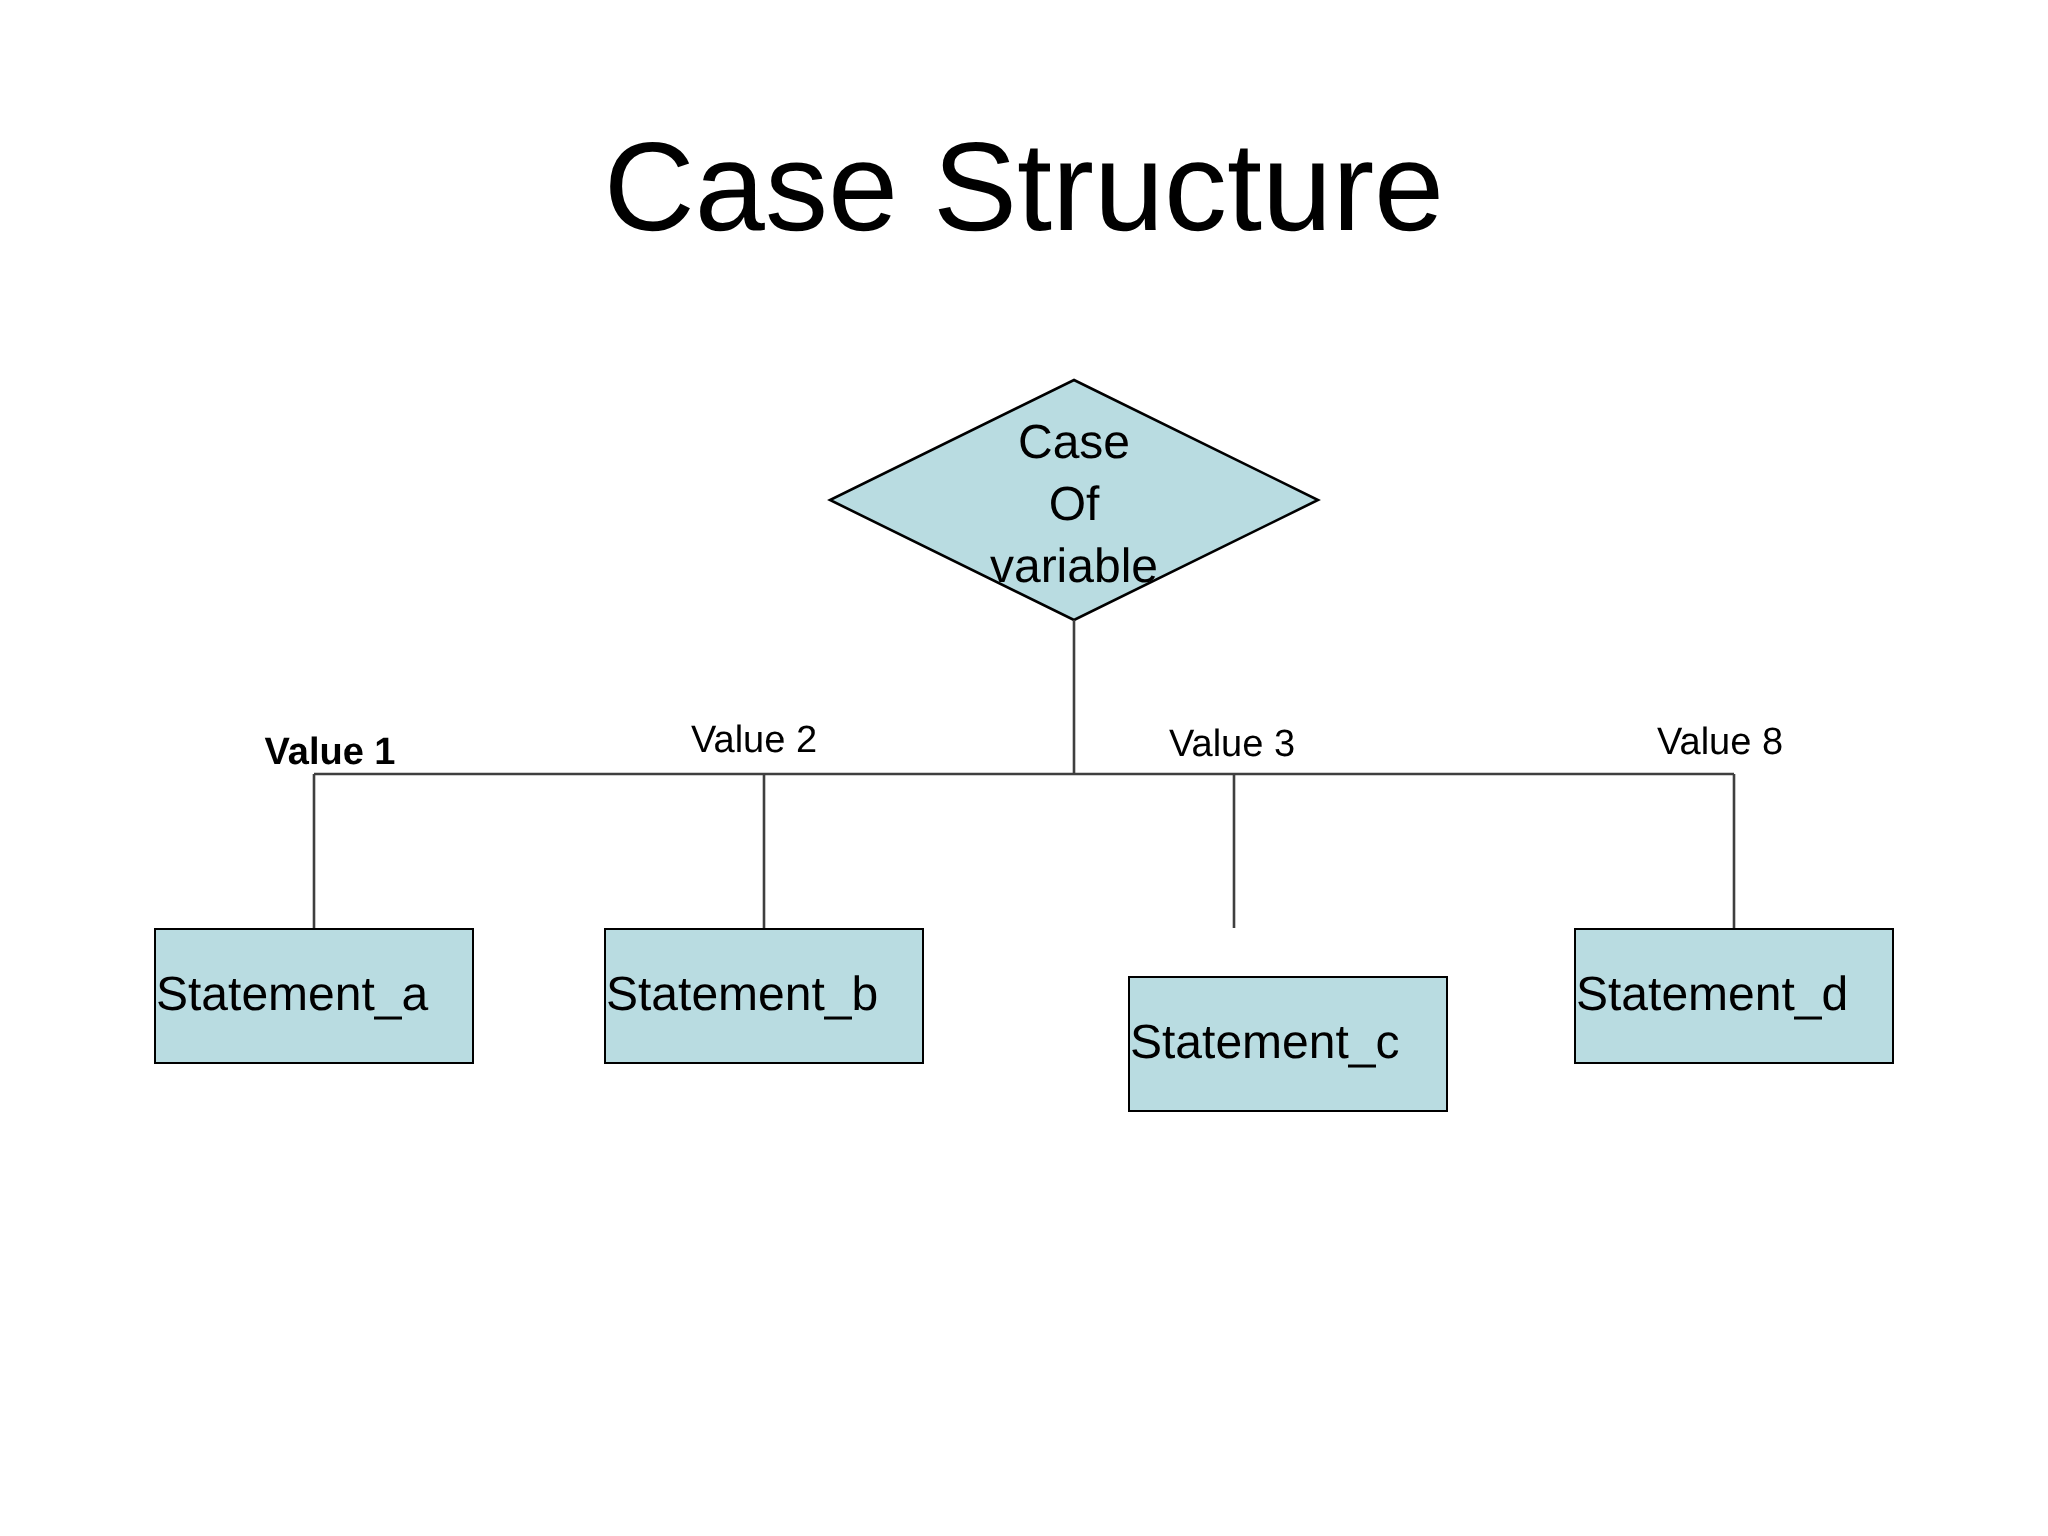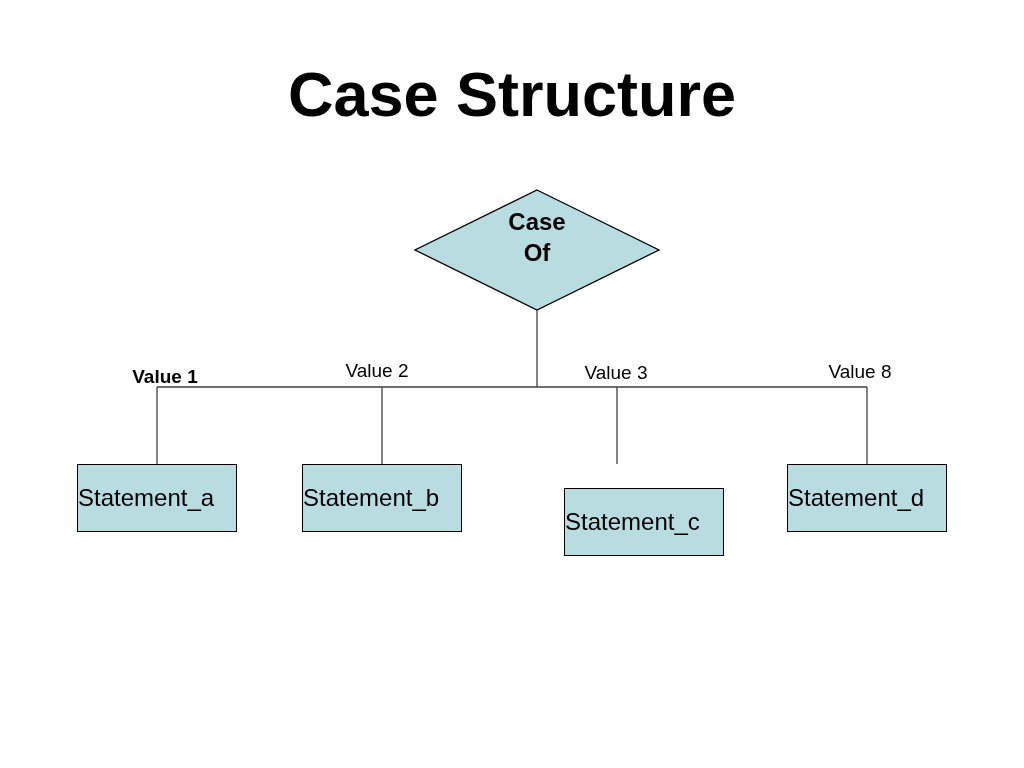--- a/index.html
+++ b/index.html
@@ -15,21 +15,21 @@
     background: var(--color-background, #fff);
     overflow: hidden;
   }
   .slide-title {
     position: absolute;
     left: 0; right: 0;
     top: 60px;
     text-align: center;
     font-size: 63px;
     line-height: 1.1;
-    font-weight: 700;
+    font-weight: 400;
     color: var(--color-text, #000);
     white-space: nowrap;
   }
   svg.connectors {
     position: absolute;
     left: 0; top: 0;
     width: 1024px; height: 768px;
   }
   svg.connectors line {
     stroke: var(--color-connector, #3f3f3f);
@@ -41,21 +41,20 @@
   }
   .decision-label {
     position: absolute;
     left: 437px;
     top: 206px;
     width: 200px;
     text-align: center;
     font-size: 24px;
     line-height: 31px;
     white-space: nowrap;
-    font-weight: bold;
   }
   .decision-label span { display: block; }
   .value-label {
     position: absolute;
     transform: translateX(-50%);
     font-size: 19px;
     line-height: 20px;
     white-space: nowrap;
   }
   .statement-box {
@@ -96,20 +95,21 @@
 
     <line x1="157" y1="387" x2="157" y2="464"></line>
     <line x1="382" y1="387" x2="382" y2="464"></line>
     <line x1="617" y1="387" x2="617" y2="464"></line>
     <line x1="867" y1="387" x2="867" y2="464"></line>
   </svg>
 
   <div class="decision-label">
     <span>Case</span>
     <span>Of</span>
+    <span>variable</span>
   </div>
 
   <span class="value-label vl-1">Value 1</span>
   <span class="value-label vl-2">Value 2</span>
   <span class="value-label vl-3">Value 3</span>
   <span class="value-label vl-4">Value 8</span>
 
   <div class="statement-box box-a">
     <span>Statement_a</span>
   </div>

